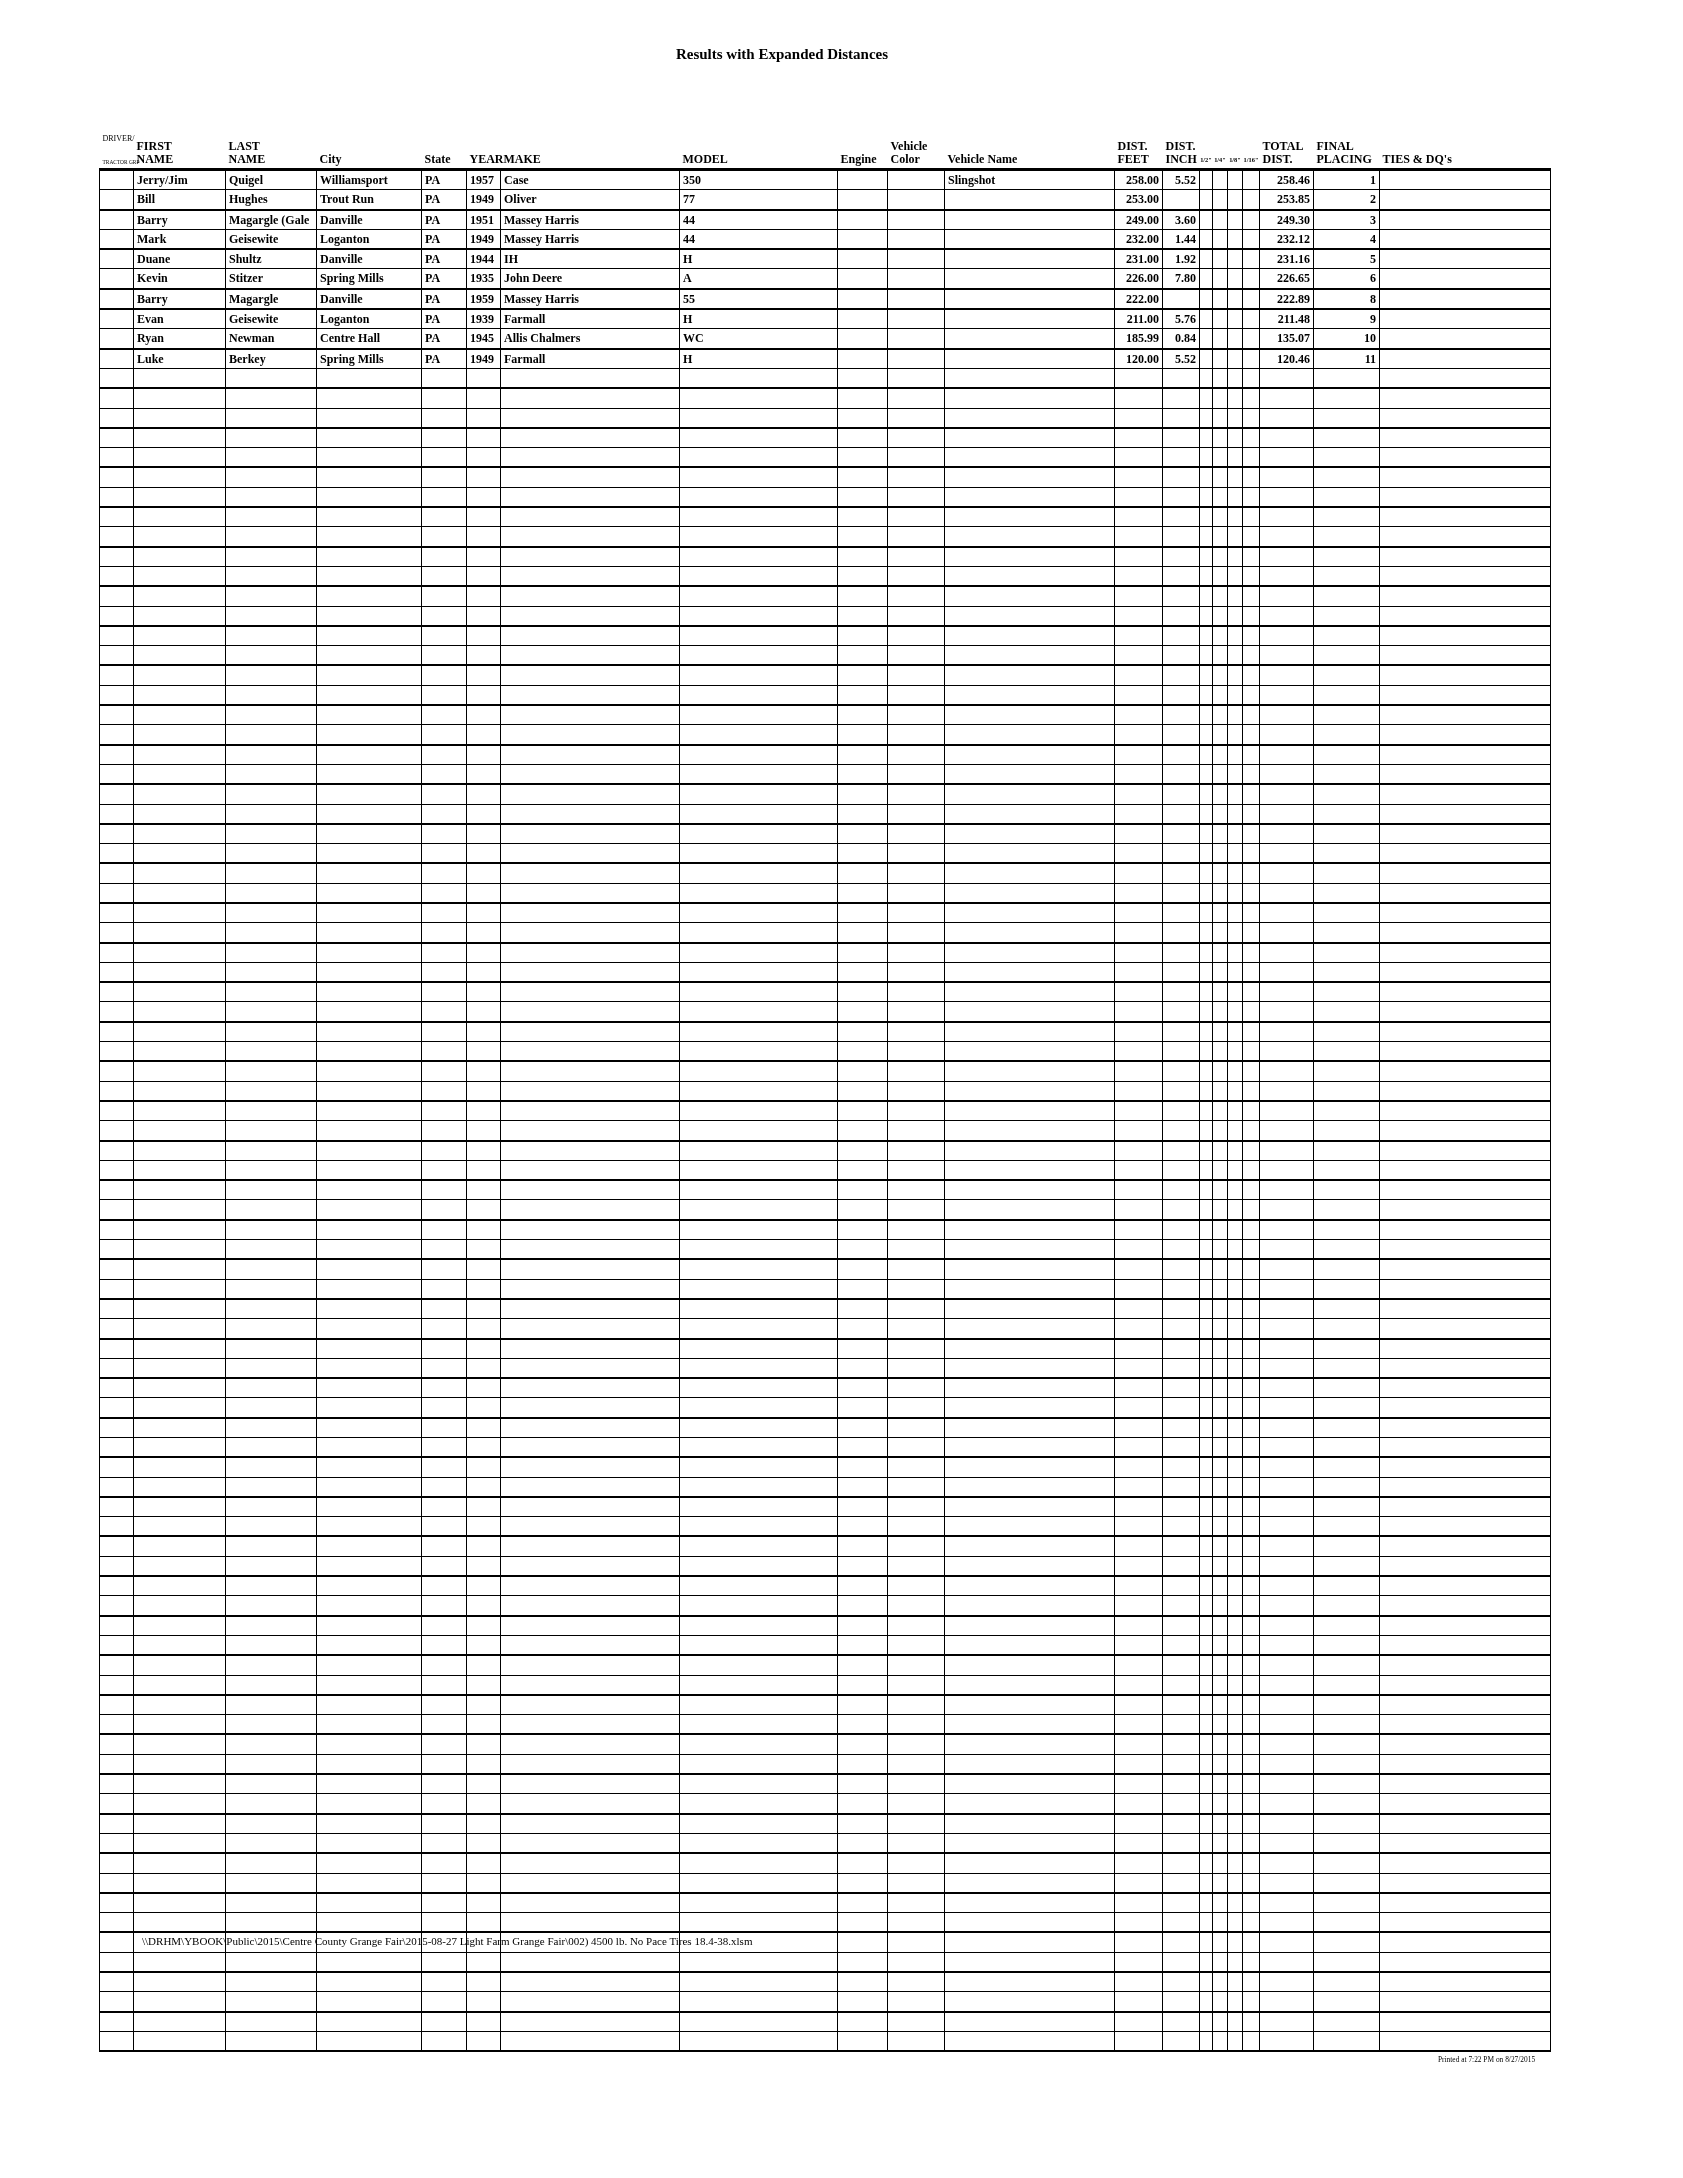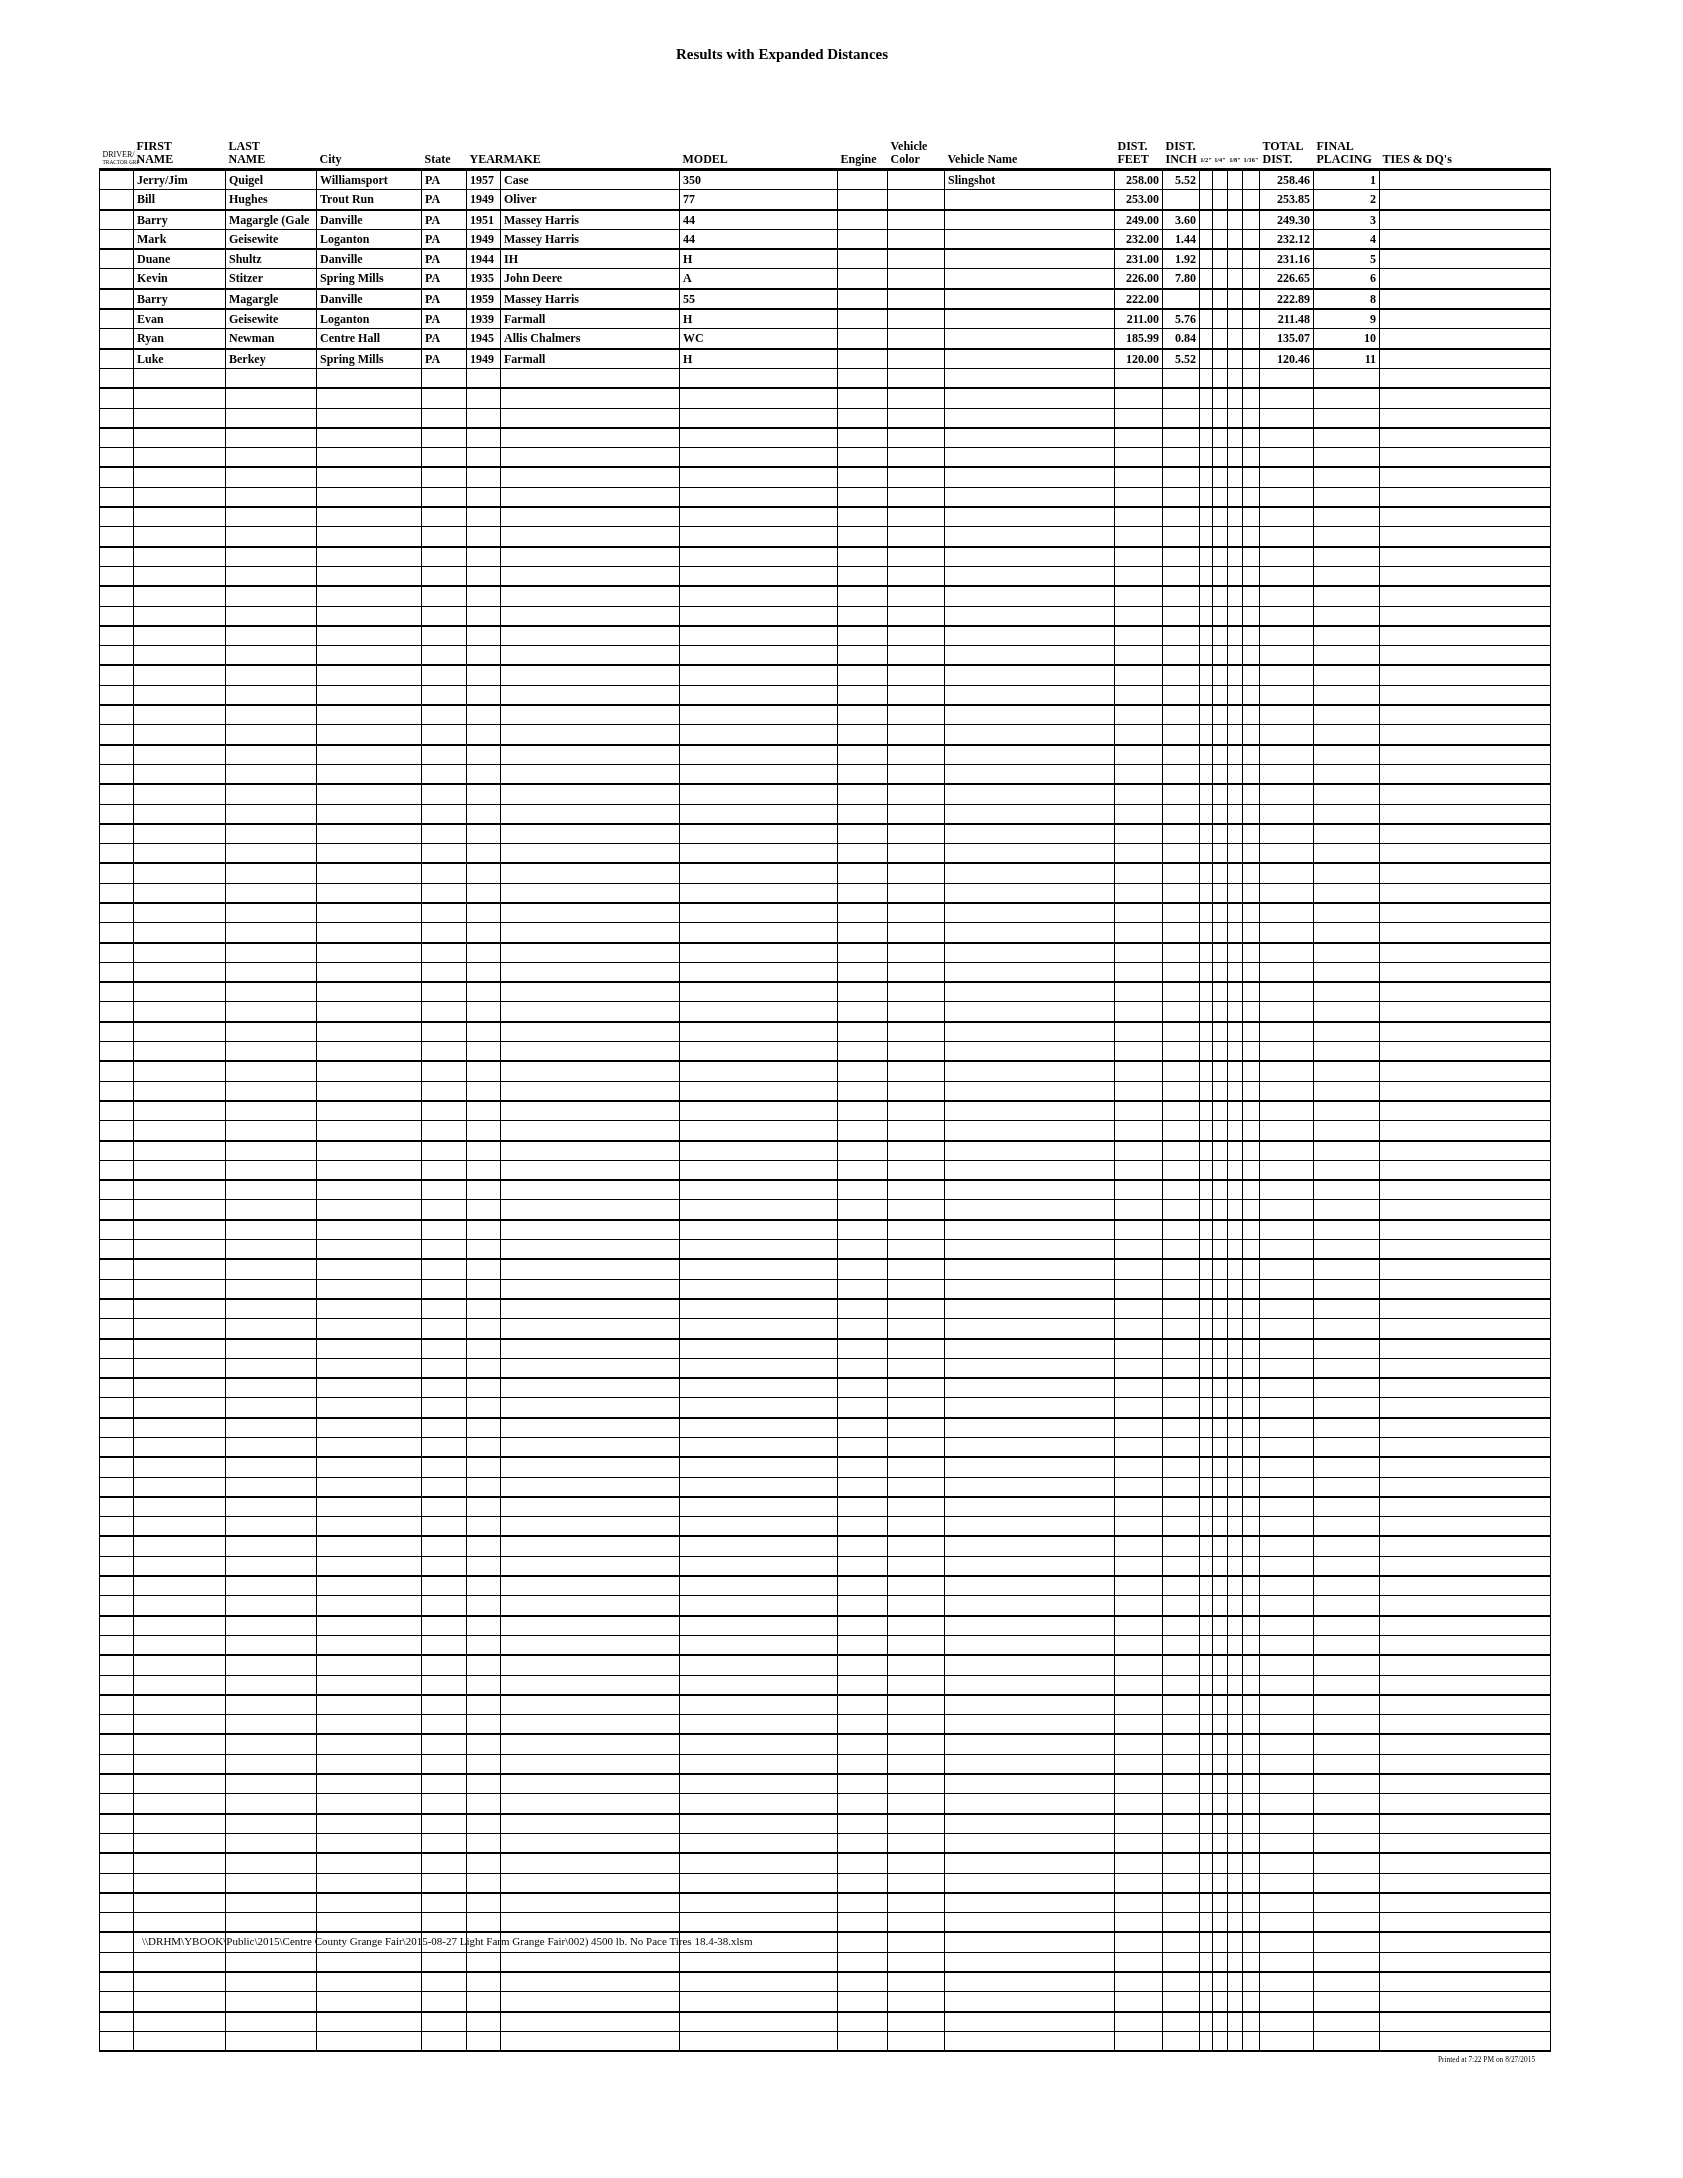--- a/index.html
+++ b/index.html
@@ -19,21 +19,21 @@
     position:absolute; left:99px; top:107px;
     border-collapse:collapse; table-layout:fixed; width:1450px;
   }
   thead th {
     height:59px; vertical-align:bottom;
     font-size:12px; font-weight:bold; text-align:left;
     padding:0 0 2px 3px; border:none; border-bottom:3px solid #000;
     white-space:nowrap; overflow:visible;
   }
   thead th .hl { display:block; line-height:13px; }
-  thead th.micro .hl { font-weight:normal; font-size:8px; line-height:9px; }
+  thead th.micro .hl { font-weight:normal; font-size:8px; line-height:9px;margin-top:16px; }
   thead th.micro .hl + .hl { font-size:5.4px; line-height:7px; }
   thead th.tiny { padding:0 0 2px 0; text-align:center; font-size:6.4px; font-weight:bold; }
   tbody td {
     height:18.3px; line-height:18.3px;
     font-size:12px; font-weight:bold;
     padding:0 3px; white-space:nowrap; overflow:hidden;
     border-left:1px solid #000; border-right:1px solid #000;
     border-bottom:1px solid #000;
   }
   tbody tr.thick td { border-bottom-width:2px; }

